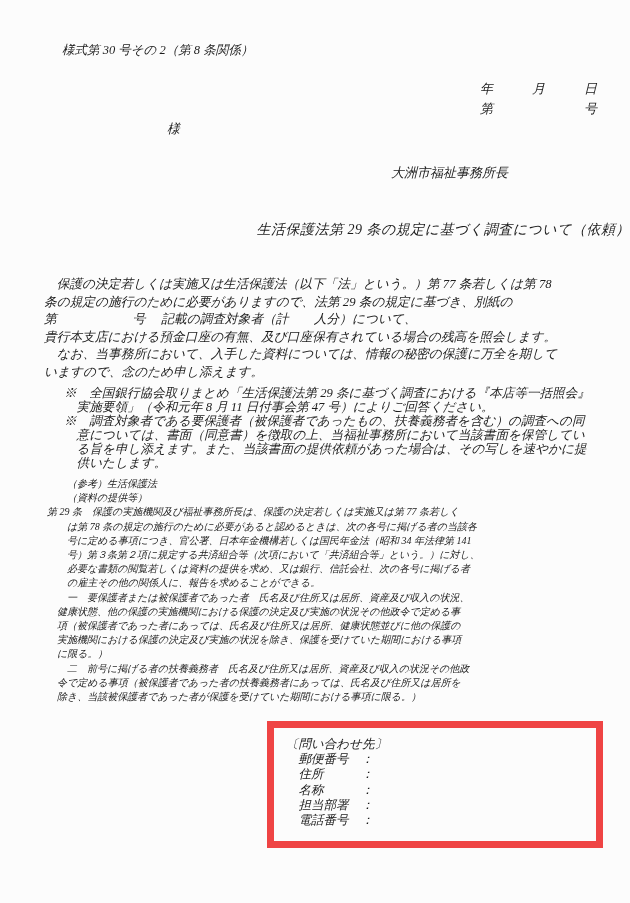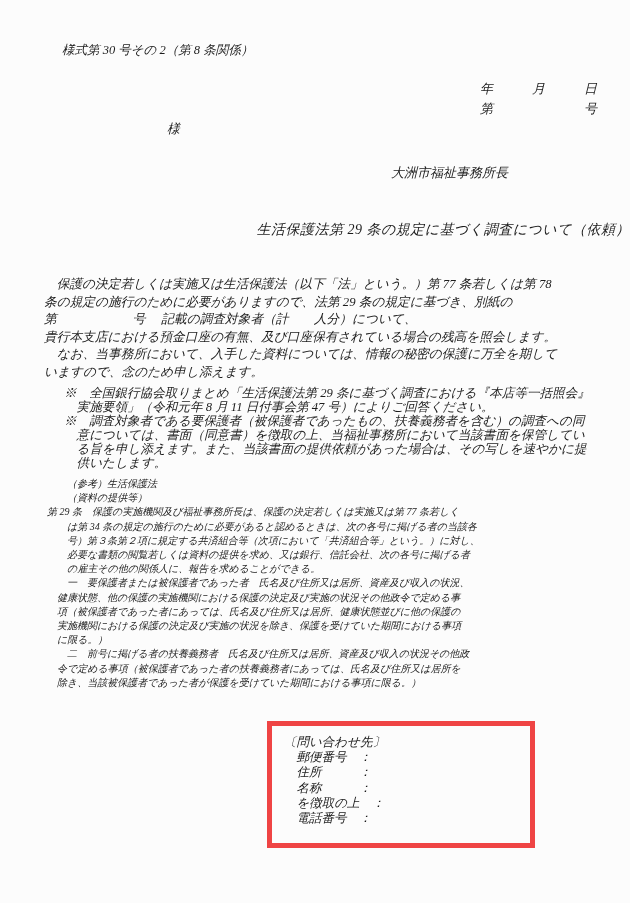--- a/index.html
+++ b/index.html
@@ -22,22 +22,22 @@
   .date-line   { position: absolute; right: 33px; top: 80px;  font-size: 13px;   white-space: pre; }
   .addressee   { position: absolute; left: 167px; top: 120px; font-size: 13px;   white-space: pre; }
   .sender      { position: absolute; right: 122px; top: 164px; font-size: 13px;  white-space: pre; }
   .doc-title   { position: absolute; left: 0; top: 221px; width: 100%;
                  text-align: right; font-size: 14px; letter-spacing: 0.5px; white-space: pre; }
   .body-text   { position: absolute; left: 44px; top: 276px; font-size: 12.7px; line-height: 17.5px; }
   .notes       { position: absolute; left: 64px; top: 386px; font-size: 12.6px; line-height: 14.1px; }
   .law         { position: absolute; left: 47px; top: 477px; font-size: 10px; line-height: 14.2px; }
   .inquiry-box {
     position: absolute; left: 267px; top: 721px;
-    width: 268px; height: 127px; box-sizing: border-box;
-    border: 5px solid #ef4444;
+    width: 336px; height: 127px; box-sizing: border-box;
+    border: 7px solid #ef4444;
     padding: 9px 0 0 12px;
     font-size: 12.5px; line-height: 15.2px;
   }
   .inquiry-heading { white-space: pre; }
 </style>
 </head>
 <body>
 
 <div class="page">
 
@@ -68,38 +68,39 @@
       <div class="line">※　調査対象者である要保護者（被保護者であったもの、扶養義務者を含む）の調査への同</div>
       <div class="line">　意については、書面（同意書）を徴取の上、当福祉事務所において当該書面を保管してい</div>
       <div class="line">　る旨を申し添えます。また、当該書面の提供依頼があった場合は、その写しを速やかに提</div>
       <div class="line">　供いたします。</div>
     </div>
 
   <div class="law">
       <div class="line">　　（参考）生活保護法</div>
       <div class="line">　　（資料の提供等）</div>
       <div class="line">第 29 条　保護の実施機関及び福祉事務所長は、保護の決定若しくは実施又は第 77 条若しく</div>
-      <div class="line">　　は第 34 条の規定の施行のために必要があると認めるときは、次の各号に掲げる者の当該各</div>
+      <div class="line">　　は第 78 条の規定の施行のために必要があると認めるときは、次の各号に掲げる者の当該各</div>
+      <div class="line">　　号に定める事項につき、官公署、日本年金機構若しくは国民年金法（昭和 34 年法律第 141</div>
       <div class="line">　　号）第３条第２項に規定する共済組合等（次項において「共済組合等」という。）に対し、</div>
       <div class="line">　　必要な書類の閲覧若しくは資料の提供を求め、又は銀行、信託会社、次の各号に掲げる者</div>
       <div class="line">　　の雇主その他の関係人に、報告を求めることができる。</div>
       <div class="line">　　一　要保護者または被保護者であった者　氏名及び住所又は居所、資産及び収入の状況、</div>
       <div class="line">　健康状態、他の保護の実施機関における保護の決定及び実施の状況その他政令で定める事</div>
       <div class="line">　項（被保護者であった者にあっては、氏名及び住所又は居所、健康状態並びに他の保護の</div>
       <div class="line">　実施機関における保護の決定及び実施の状況を除き、保護を受けていた期間における事項</div>
       <div class="line">　に限る。）</div>
       <div class="line">　　二　前号に掲げる者の扶養義務者　氏名及び住所又は居所、資産及び収入の状況その他政</div>
       <div class="line">　令で定める事項（被保護者であった者の扶養義務者にあっては、氏名及び住所又は居所を</div>
       <div class="line">　除き、当該被保護者であった者が保護を受けていた期間における事項に限る。）</div>
     </div>
 
   <div class="inquiry-box">
     <div class="inquiry-heading">〔問い合わせ先〕</div>
     <div>
         <div class="line">　郵便番号　：</div>
         <div class="line">　住所　　　：</div>
         <div class="line">　名称　　　：</div>
-        <div class="line">　を徴取の上　：</div>
+        <div class="line">　担当部署　：</div>
         <div class="line">　電話番号　：</div>
       </div>
   </div>
 
 </div>
 
 </body></html>

